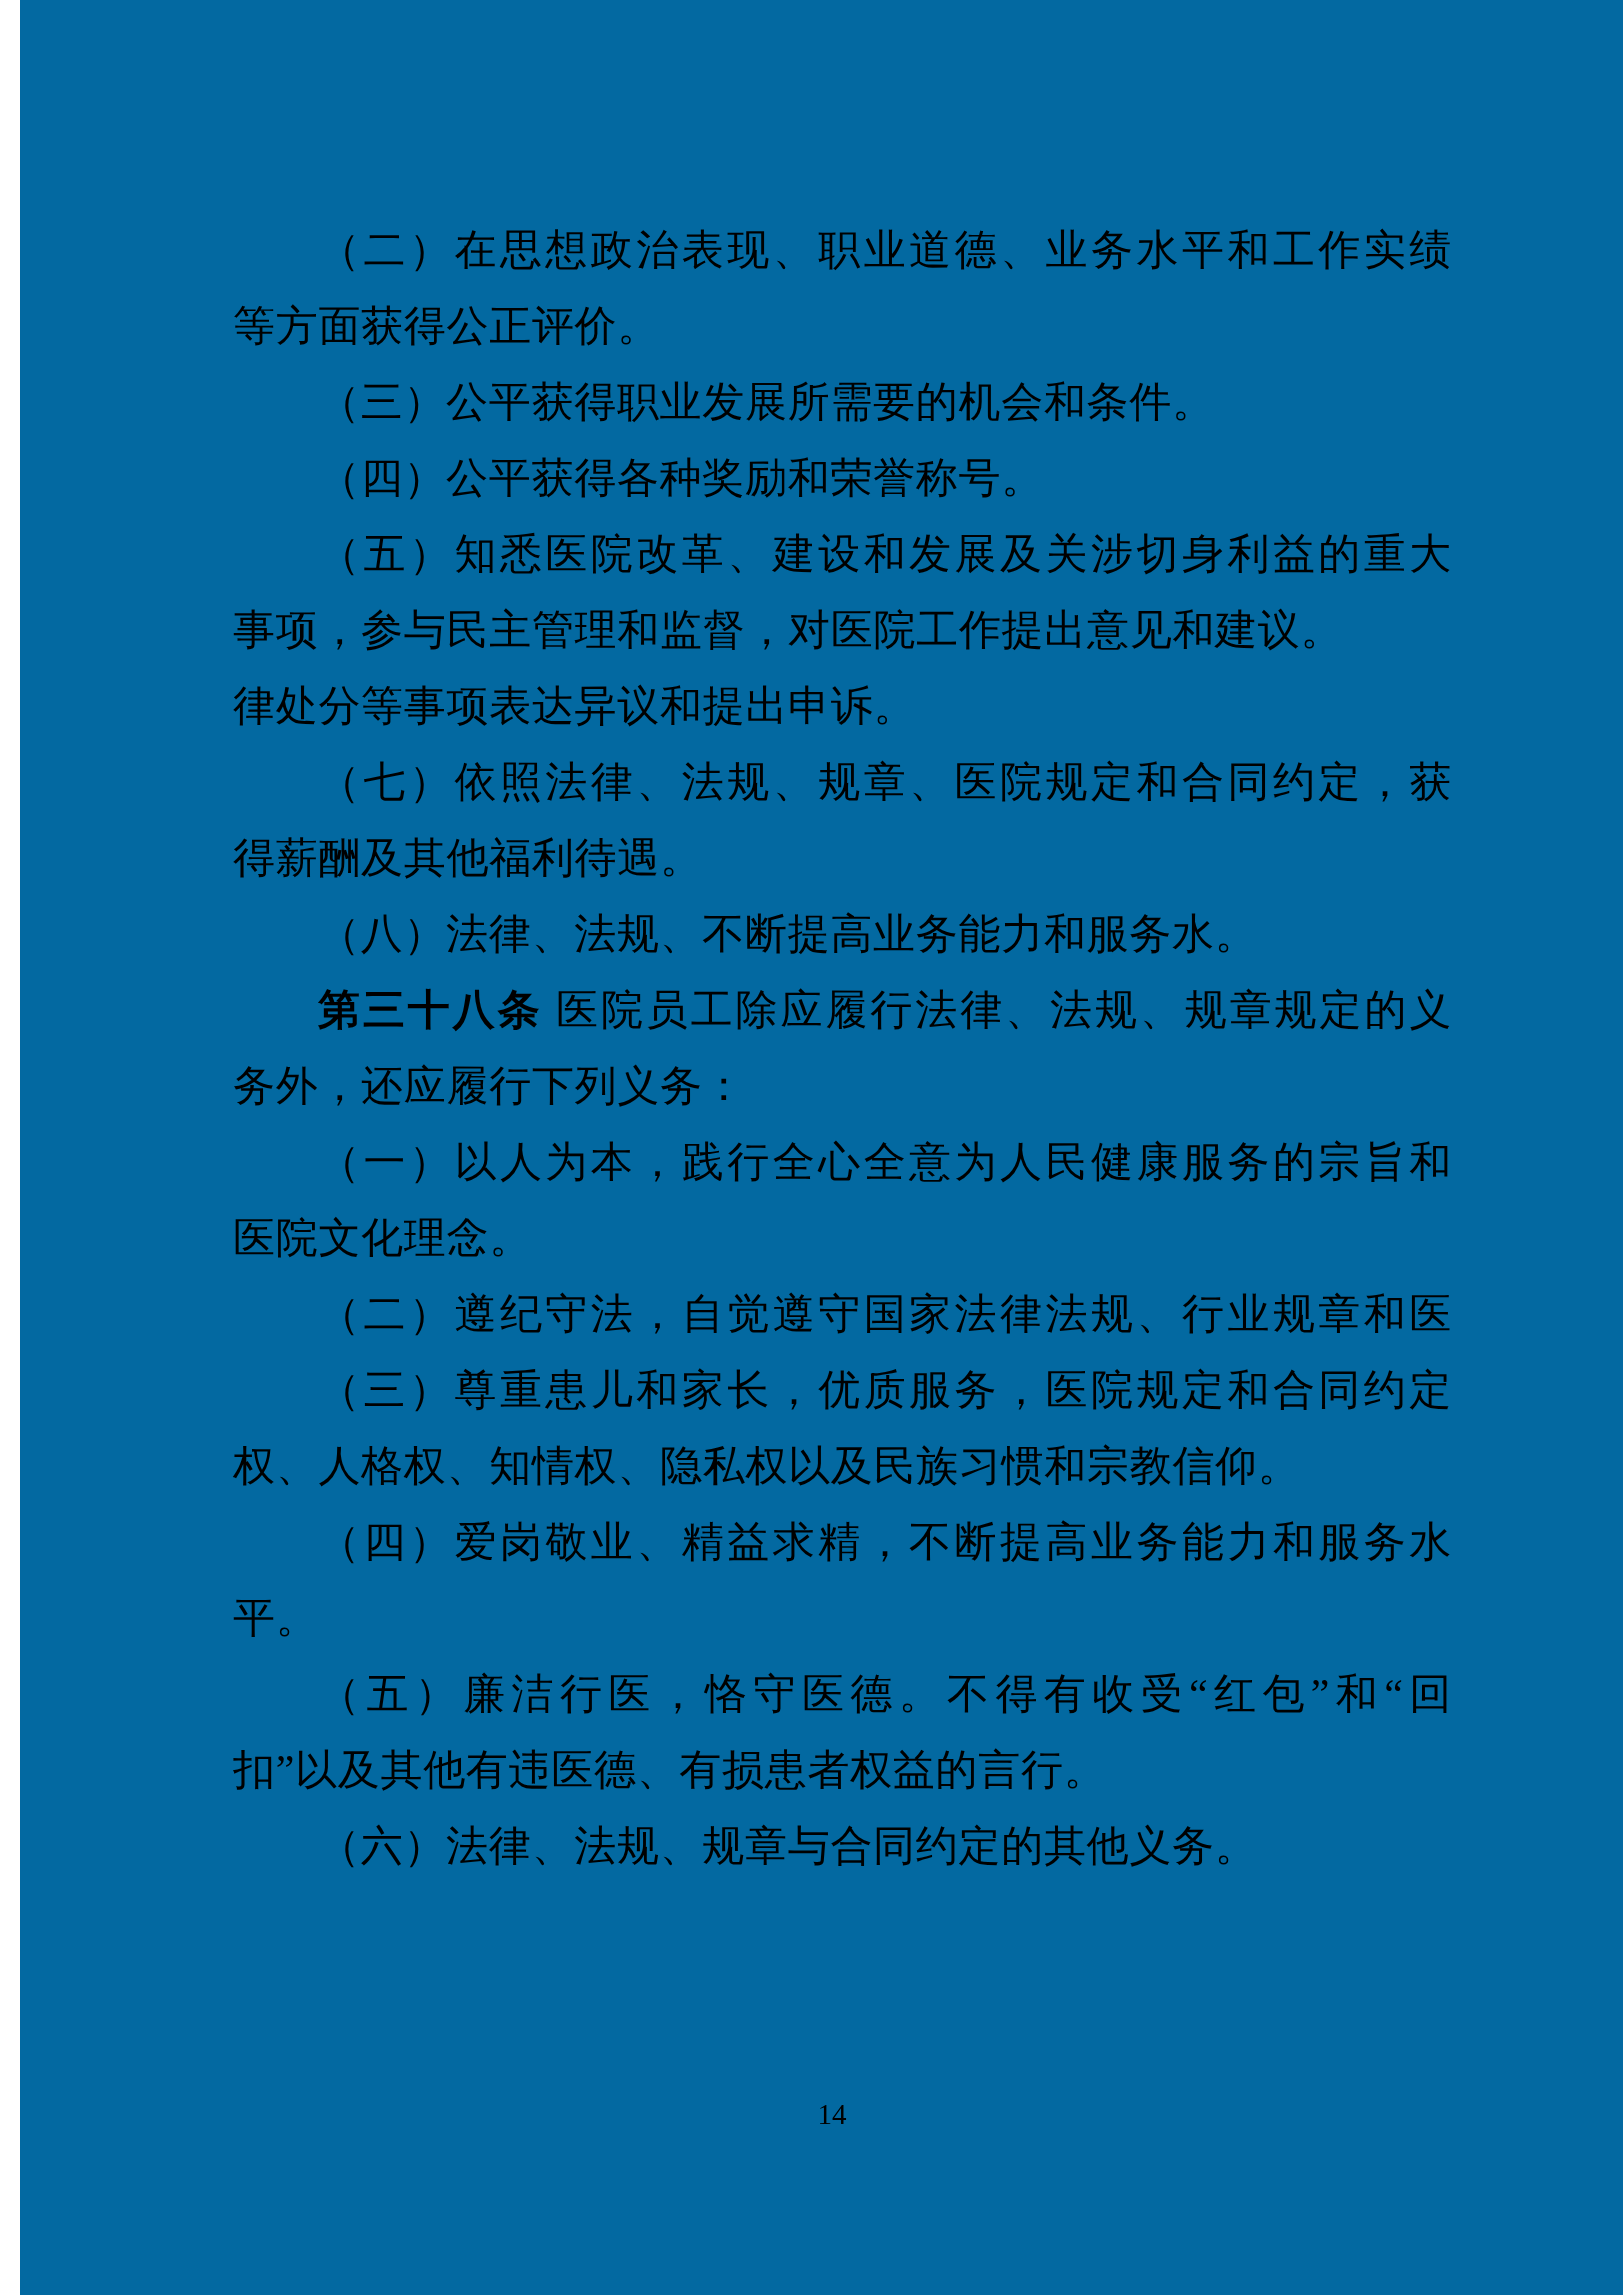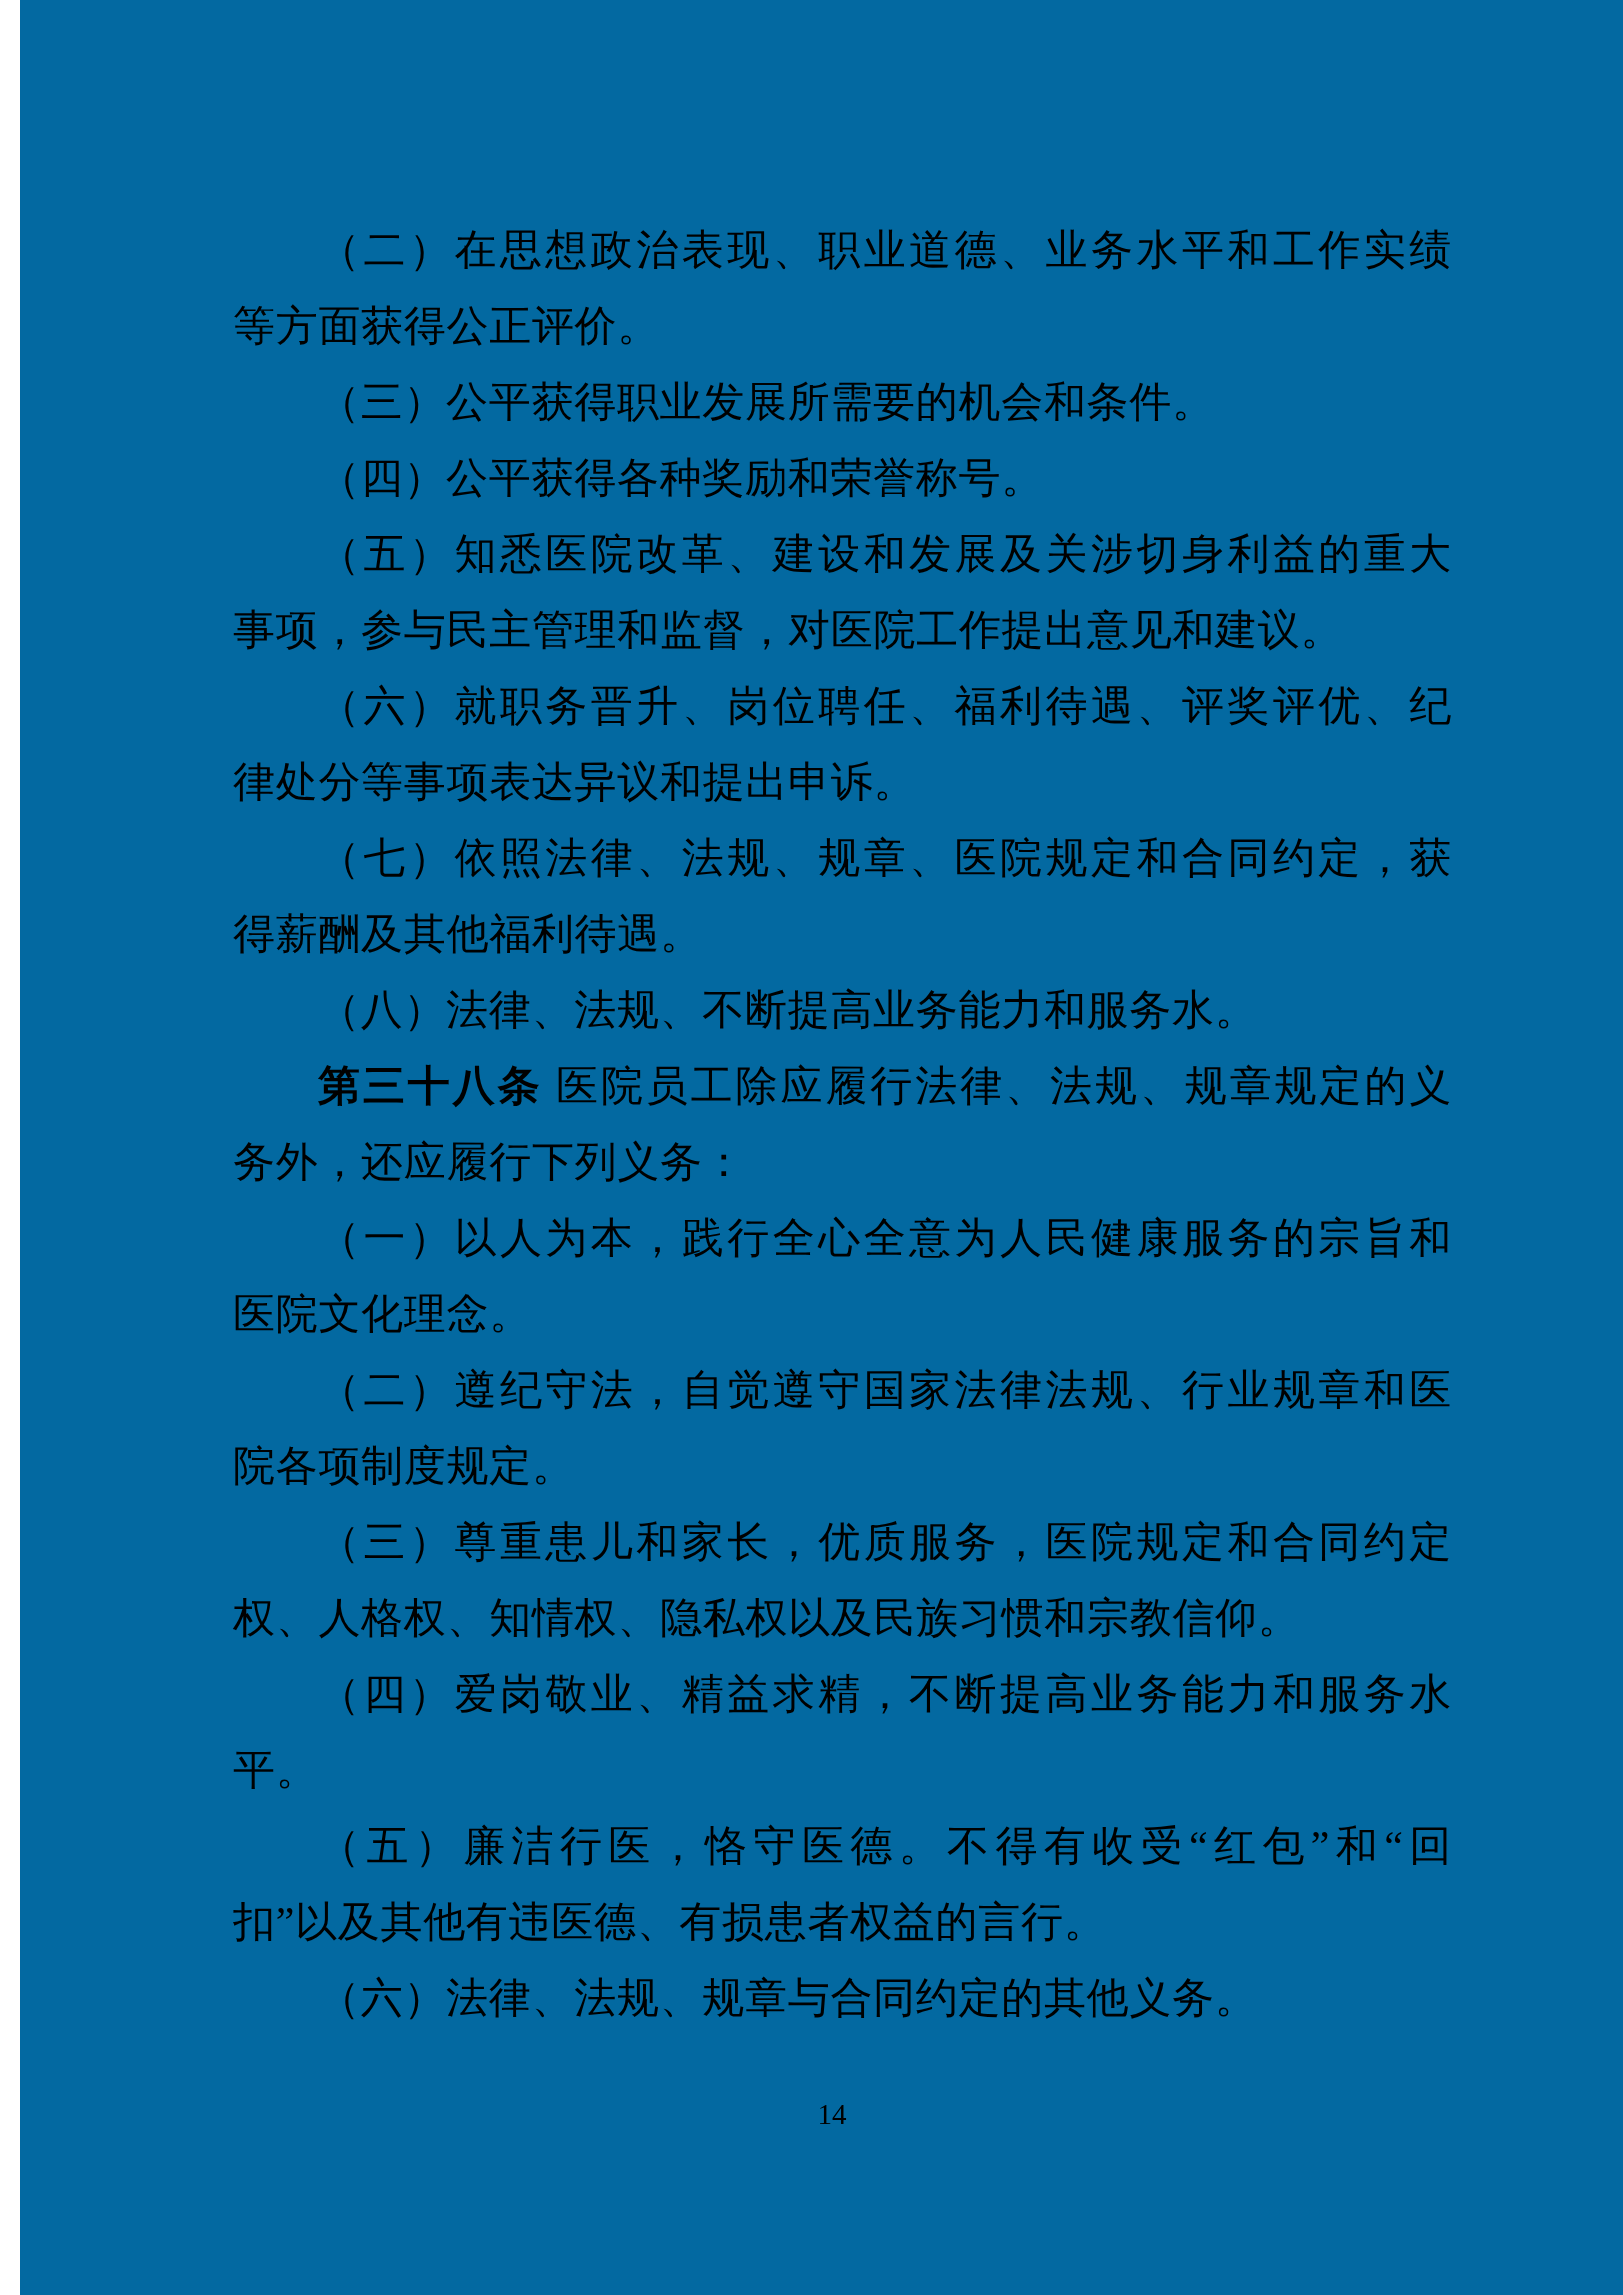--- a/index.html
+++ b/index.html
@@ -61,31 +61,29 @@
 <body>
 
 <div class="page">
   <div class="content">
       <div class="line indent justify">（二）在思想政治表现、职业道德、业务水平和工作实绩</div>
       <div class="line">等方面获得公正评价。</div>
       <div class="line indent">（三）公平获得职业发展所需要的机会和条件。</div>
       <div class="line indent">（四）公平获得各种奖励和荣誉称号。</div>
       <div class="line indent justify">（五）知悉医院改革、建设和发展及关涉切身利益的重大</div>
       <div class="line">事项，参与民主管理和监督，对医院工作提出意见和建议。</div>
-      <div class="line indent justify">（六）就职务晋升、岗位聘任、福利待遇、评奖评优、纪</div>
       <div class="line">律处分等事项表达异议和提出申诉。</div>
       <div class="line indent justify">（七）依照法律、法规、规章、医院规定和合同约定，获</div>
       <div class="line">得薪酬及其他福利待遇。</div>
       <div class="line indent">（八）法律、法规、不断提高业务能力和服务水。</div>
       <div class="line indent justify"><span class="term-bold">第三十八条</span> 医院员工除应履行法律、法规、规章规定的义</div>
       <div class="line">务外，还应履行下列义务：</div>
       <div class="line indent justify">（一）以人为本，践行全心全意为人民健康服务的宗旨和</div>
       <div class="line">医院文化理念。</div>
       <div class="line indent justify">（二）遵纪守法，自觉遵守国家法律法规、行业规章和医</div>
-      <div class="line">院各项制度规定。</div>
       <div class="line indent justify">（三）尊重患儿和家长，优质服务，医院规定和合同约定</div>
       <div class="line">权、人格权、知情权、隐私权以及民族习惯和宗教信仰。</div>
       <div class="line indent justify">（四）爱岗敬业、精益求精，不断提高业务能力和服务水</div>
       <div class="line">平。</div>
       <div class="line indent justify">（五）廉洁行医，恪守医德。不得有收受“红包”和“回</div>
       <div class="line">扣”以及其他有违医德、有损患者权益的言行。</div>
       <div class="line indent">（六）法律、法规、规章与合同约定的其他义务。</div>
     </div>
   <div class="page-number">14</div>
 </div>

